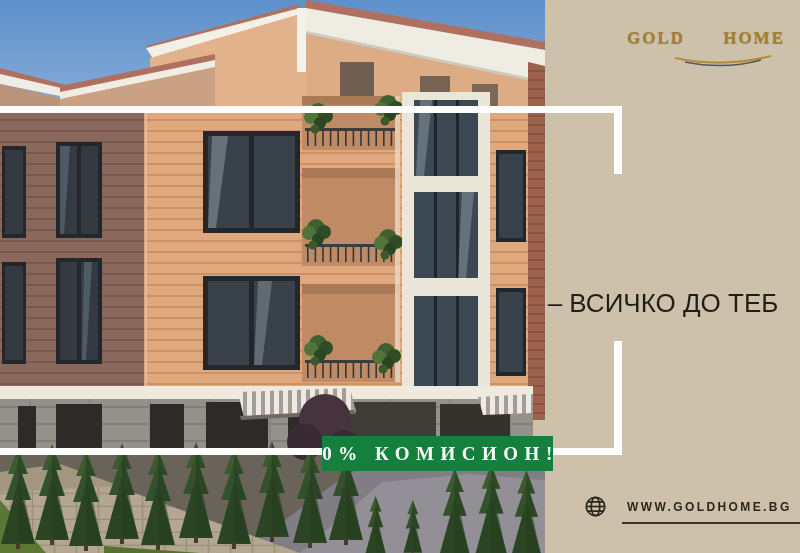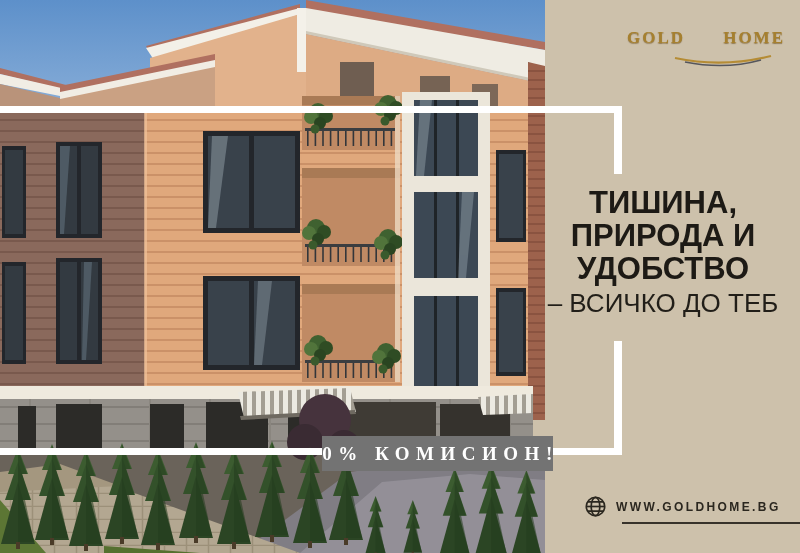--- a/index.html
+++ b/index.html
@@ -8,41 +8,41 @@
   .photo{position:absolute;left:0;top:0;width:545px;height:553px;display:block;}
 
   
   .frame{position:absolute;background:#ffffff;z-index:2;}
   .frame-top{left:0;top:106px;width:622px;height:7px;}
   .frame-right-upper{left:614px;top:106px;width:8px;height:68px;}
   .frame-right-lower{left:614px;top:341px;width:8px;height:114px;}
   .frame-bottom{left:0;top:448px;width:622px;height:7px;}
 
   
-  .badge{position:absolute;left:322px;top:436px;width:231px;height:35px;background:#737373;
+  .badge{position:absolute;left:322px;top:436px;width:231px;height:35px;background:#15803d;
          z-index:5;display:flex;align-items:center;justify-content:center;}
   .badge span{color:#ffffff;font-family:"Liberation Serif",serif;font-weight:bold;
               font-size:19px;letter-spacing:6.5px;padding-left:6px;white-space:nowrap;}
 
   
   .logo{position:absolute;left:627px;top:8px;width:158px;height:60px;z-index:3;}
   .logo-row{display:flex;align-items:flex-end;justify-content:space-between;gap:19px;}
   .logo-word{font-family:"Liberation Serif",serif;font-weight:bold;font-size:17px;
              letter-spacing:2px;color:#a6802f;text-shadow:0 1px 1px rgba(96,66,12,.55);line-height:1;}
   .logo-house{display:block;margin-bottom:-6px;}
   .logo-swoosh{position:absolute;left:46px;top:46px;}
 
   
   .headline{position:absolute;left:535px;top:186px;width:256px;text-align:center;z-index:3;
             color:#1d1a15;font-weight:bold;font-size:31px;line-height:33px;white-space:pre-line;}
   .subline{position:absolute;left:535px;top:288px;width:256px;text-align:center;z-index:3;
            color:#211e18;font-weight:normal;font-size:26px;line-height:30px;white-space:nowrap;}
 
   
-  .site{position:absolute;left:584px;top:495px;display:flex;align-items:center;gap:9px;z-index:3;}
+  .site{position:absolute;left:584px;top:495px;display:flex;align-items:center;gap:20px;z-index:3;}
   .site-text{font-size:12px;font-weight:bold;letter-spacing:2.4px;color:#2b271f;white-space:nowrap;}
   .site-line{position:absolute;left:622px;top:522px;width:178px;height:2px;background:#37322a;z-index:3;}
 </style>
 </head>
 <body>
 
 <div class="canvas">
 
   <svg class="photo" viewBox="0 0 545 553" aria-hidden="true">
     <defs>
@@ -282,23 +282,20 @@
         <rect x="13" y="30" width="12" height="1.4" fill="#42434a"></rect>
       </svg>
       <span class="logo-word">HOME</span>
     </div>
     <svg class="logo-swoosh" width="100" height="14" viewBox="0 0 100 14" aria-hidden="true">
       <path d="M2,4 Q50,14 98,2" stroke="#b58c35" stroke-width="2.2" fill="none"></path>
       <path d="M12,8 Q52,16 88,6" stroke="#55565c" stroke-width="1.6" fill="none"></path>
     </svg>
   </div>
 
-  <div class="headline">ТИШИНА,
-ПРИРОДА И
-УДОБСТВО</div>
   <div class="subline">– ВСИЧКО ДО ТЕБ</div>
 
   <div class="site">
     <svg width="23" height="23" viewBox="0 0 22 22" aria-hidden="true">
       <g stroke="#2b271f" stroke-width="1.6" fill="none">
         <circle cx="11" cy="11" r="8.8"></circle>
         <ellipse cx="11" cy="11" rx="4.1" ry="8.8"></ellipse>
         <line x1="2.2" y1="11" x2="19.8" y2="11"></line>
         <path d="M3.6,6.6 H18.4 M3.6,15.4 H18.4"></path>
       </g>

